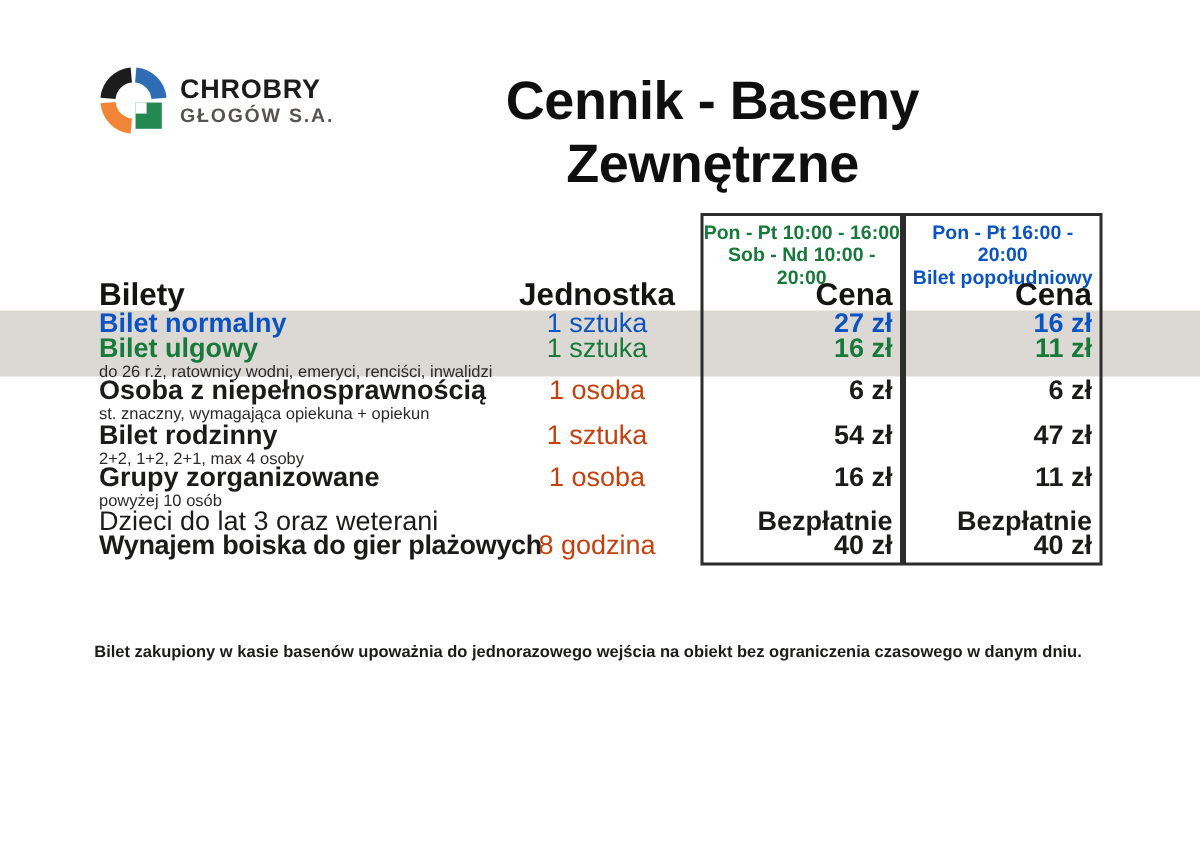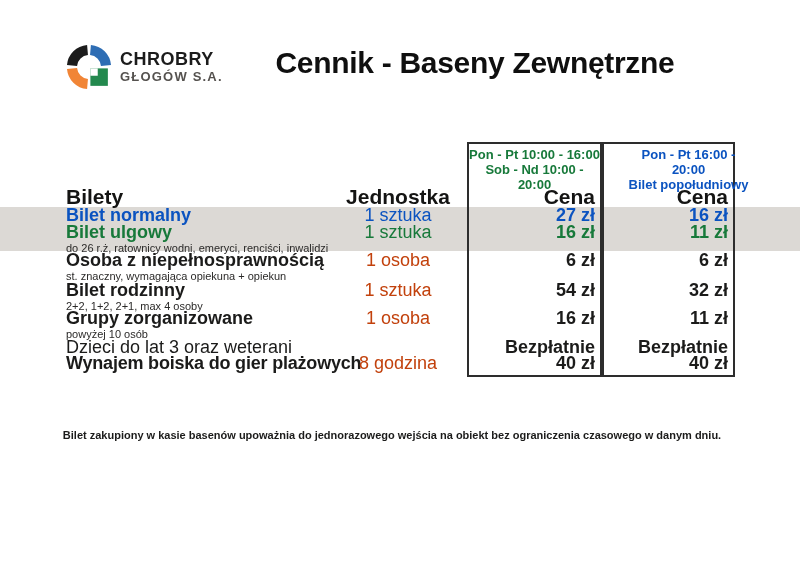--- a/index.html
+++ b/index.html
@@ -14,31 +14,31 @@
   }
   
   .brand{position:absolute;left:66px;top:44px;display:flex;align-items:center;gap:8px;}
   .brand-mark{width:46px;height:46px;display:block;}
   .brand-name{font-size:18px;font-weight:bold;letter-spacing:.5px;color:#1c1c1c;line-height:18px;}
   .brand-sub{font-size:13px;font-weight:bold;letter-spacing:1.2px;color:#55524f;line-height:15px;margin-top:1px;}
   
   .title{
     position:absolute;left:240px;top:46px;width:470px;
     margin:0;text-align:center;
-    font-size:30px;font-weight:bold;letter-spacing:-.3px;color:#0f0f0f;
+    font-size:36px;font-weight:bold;letter-spacing:-.3px;color:#0f0f0f;
   }
   
   .band{position:absolute;left:0;top:207px;width:800px;height:44px;background:var(--band,#dcd9d5);}
   
   .pricebox{position:absolute;top:142px;height:235px;border:2px solid #2d2d2d;box-sizing:border-box;background:transparent;}
   .pricebox-day{left:467px;width:135px;}
   .pricebox-evening{left:602px;width:133px;}
   .schedule{position:absolute;top:147px;font-size:13px;font-weight:bold;line-height:15px;text-align:center;}
   .schedule-day{left:469px;width:131px;color:var(--green,#17793a);}
-  .schedule-evening{left:604px;width:129px;color:var(--blue,#0b53c0);padding-left:20px;}
+  .schedule-evening{left:604px;width:129px;color:var(--blue,#0b53c0);}
   
   .trow{position:absolute;left:0;width:800px;}
   .cell{position:absolute;top:0;box-sizing:border-box;}
   .cell.name{left:66px;width:330px;}
   .cell.unit{left:338px;width:120px;text-align:center;font-size:18px;line-height:17px;color:#c2410c;}
   .cell.p1{left:471px;width:124px;text-align:right;font-size:18px;line-height:17px;font-weight:bold;}
   .cell.p2{left:604px;width:124px;text-align:right;font-size:18px;line-height:17px;font-weight:bold;}
   .main{display:block;font-size:18px;line-height:17px;font-weight:600;}
   .sub{display:block;font-size:11px;line-height:12px;font-weight:normal;color:#2b2a29;margin-top:1px;}
   .th{font-size:21px !important;font-weight:bold !important;line-height:21px !important;color:#141413 !important;}
@@ -124,21 +124,21 @@
     <div class="cell p2">6 zł</div>
   </div>
 
   <div class="trow" style="top:282px">
     <div class="cell name">
       <span class="main">Bilet rodzinny</span>
       <span class="sub">2+2, 1+2, 2+1, max 4 osoby</span>
     </div>
     <div class="cell unit">1 sztuka</div>
     <div class="cell p1">54 zł</div>
-    <div class="cell p2">32 zł</div>
+    <div class="cell p2">47 zł</div>
   </div>
 
   <div class="trow" style="top:310px">
     <div class="cell name">
       <span class="main">Grupy zorganizowane</span>
       <span class="sub">powyżej 10 osób</span>
     </div>
     <div class="cell unit">1 osoba</div>
     <div class="cell p1">16 zł</div>
     <div class="cell p2">11 zł</div>

